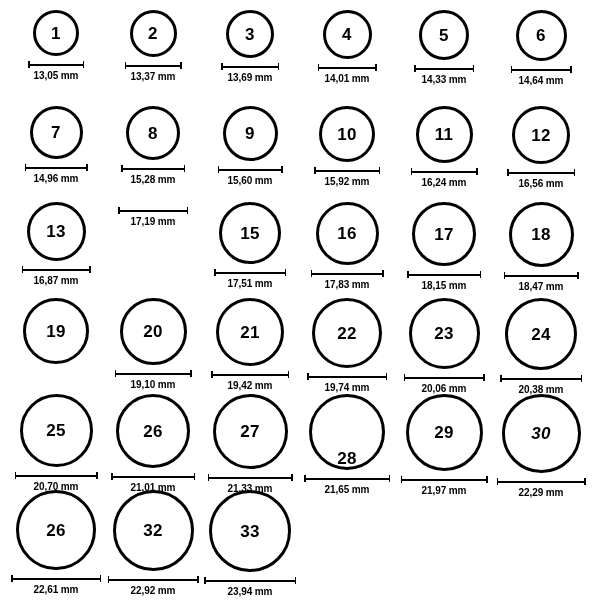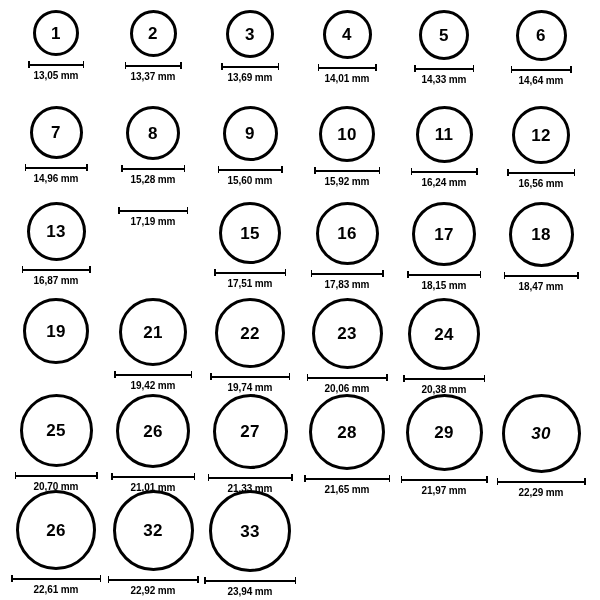--- a/index.html
+++ b/index.html
@@ -329,20 +329,33 @@
           </div>
         </div>
       </div>
       <div class="chart-row">
         <div class="ring-cell">
           <div class="ring-circle" style="width: 66px; height: 66px;">
             <span class="ring-size-label">19</span>
           </div>
         </div>
         <div class="ring-cell">
+          <div class="ring-circle" style="width: 67px; height: 67px;">
+            <span class="ring-size-label">20</span>
+          </div>
+          <div class="measure">
+            <div class="measure-bar" style="width: 77px;">
+              <span class="line"></span>
+              <span class="cap left"></span>
+              <span class="cap right"></span>
+            </div>
+            <div class="measure-text">19,10 mm</div>
+          </div>
+        </div>
+        <div class="ring-cell">
           <div class="ring-circle" style="width: 68px; height: 68px;">
             <span class="ring-size-label">21</span>
           </div>
           <div class="measure">
             <div class="measure-bar" style="width: 78px;">
               <span class="line"></span>
               <span class="cap left"></span>
               <span class="cap right"></span>
             </div>
             <div class="measure-text">19,42 mm</div>
@@ -422,21 +435,21 @@
           <div class="measure">
             <div class="measure-bar" style="width: 85px;">
               <span class="line"></span>
               <span class="cap left"></span>
               <span class="cap right"></span>
             </div>
             <div class="measure-text">21,33 mm</div>
           </div>
         </div>
         <div class="ring-cell">
-          <div class="ring-circle" style="width: 76px; height: 76px;">
+          <div class="ring-circle" style="width: 76px; height: 76px; align-items: flex-end;">
             <span class="ring-size-label">28</span>
           </div>
           <div class="measure">
             <div class="measure-bar" style="width: 86px;">
               <span class="line"></span>
               <span class="cap left"></span>
               <span class="cap right"></span>
             </div>
             <div class="measure-text">21,65 mm</div>
           </div>

